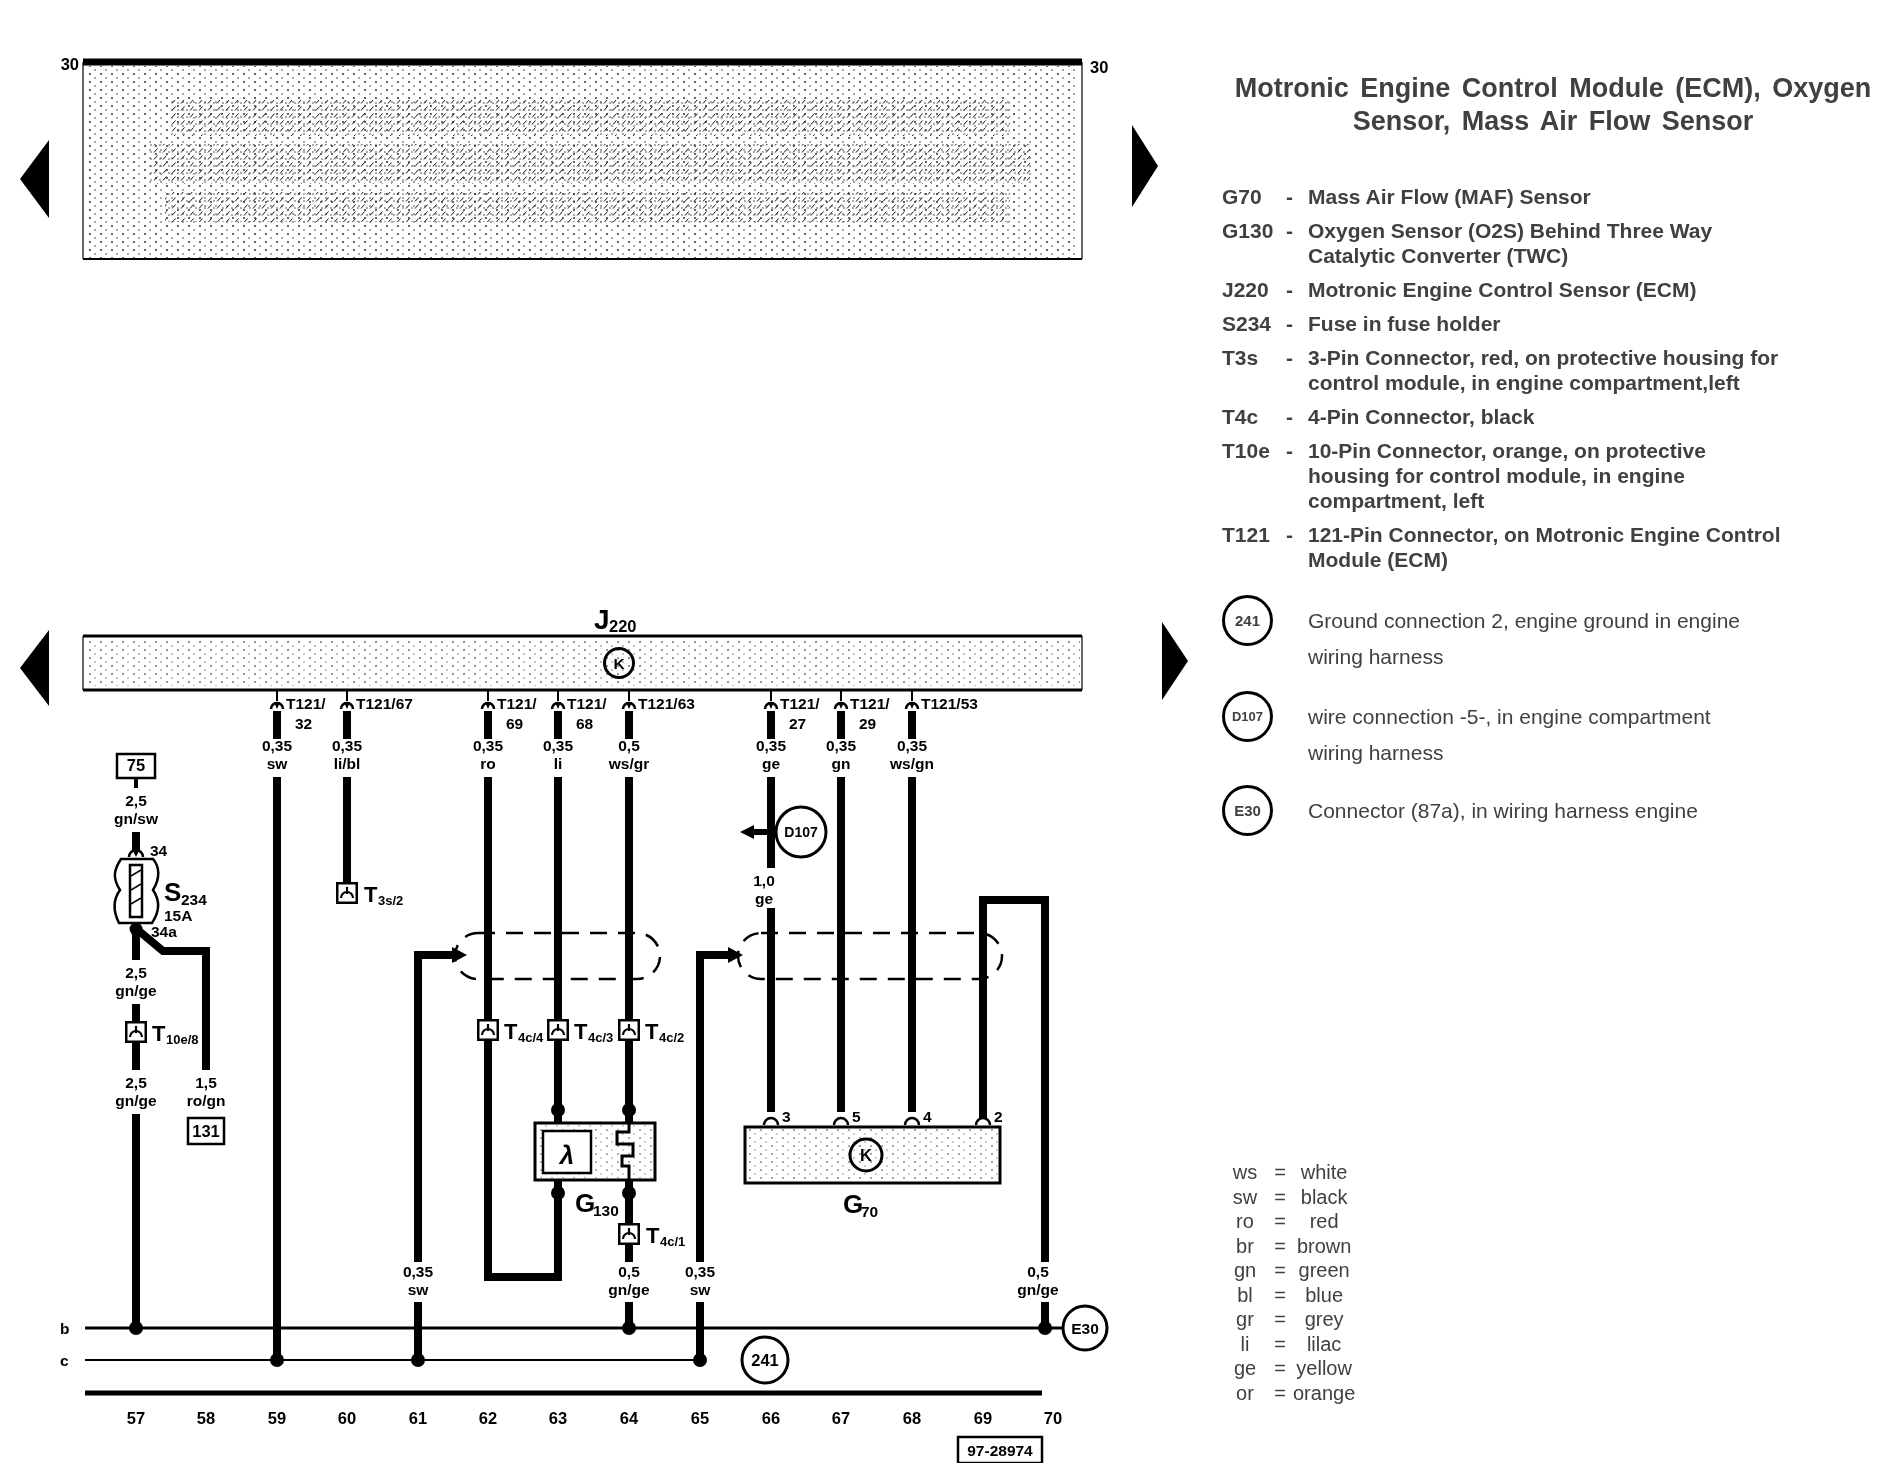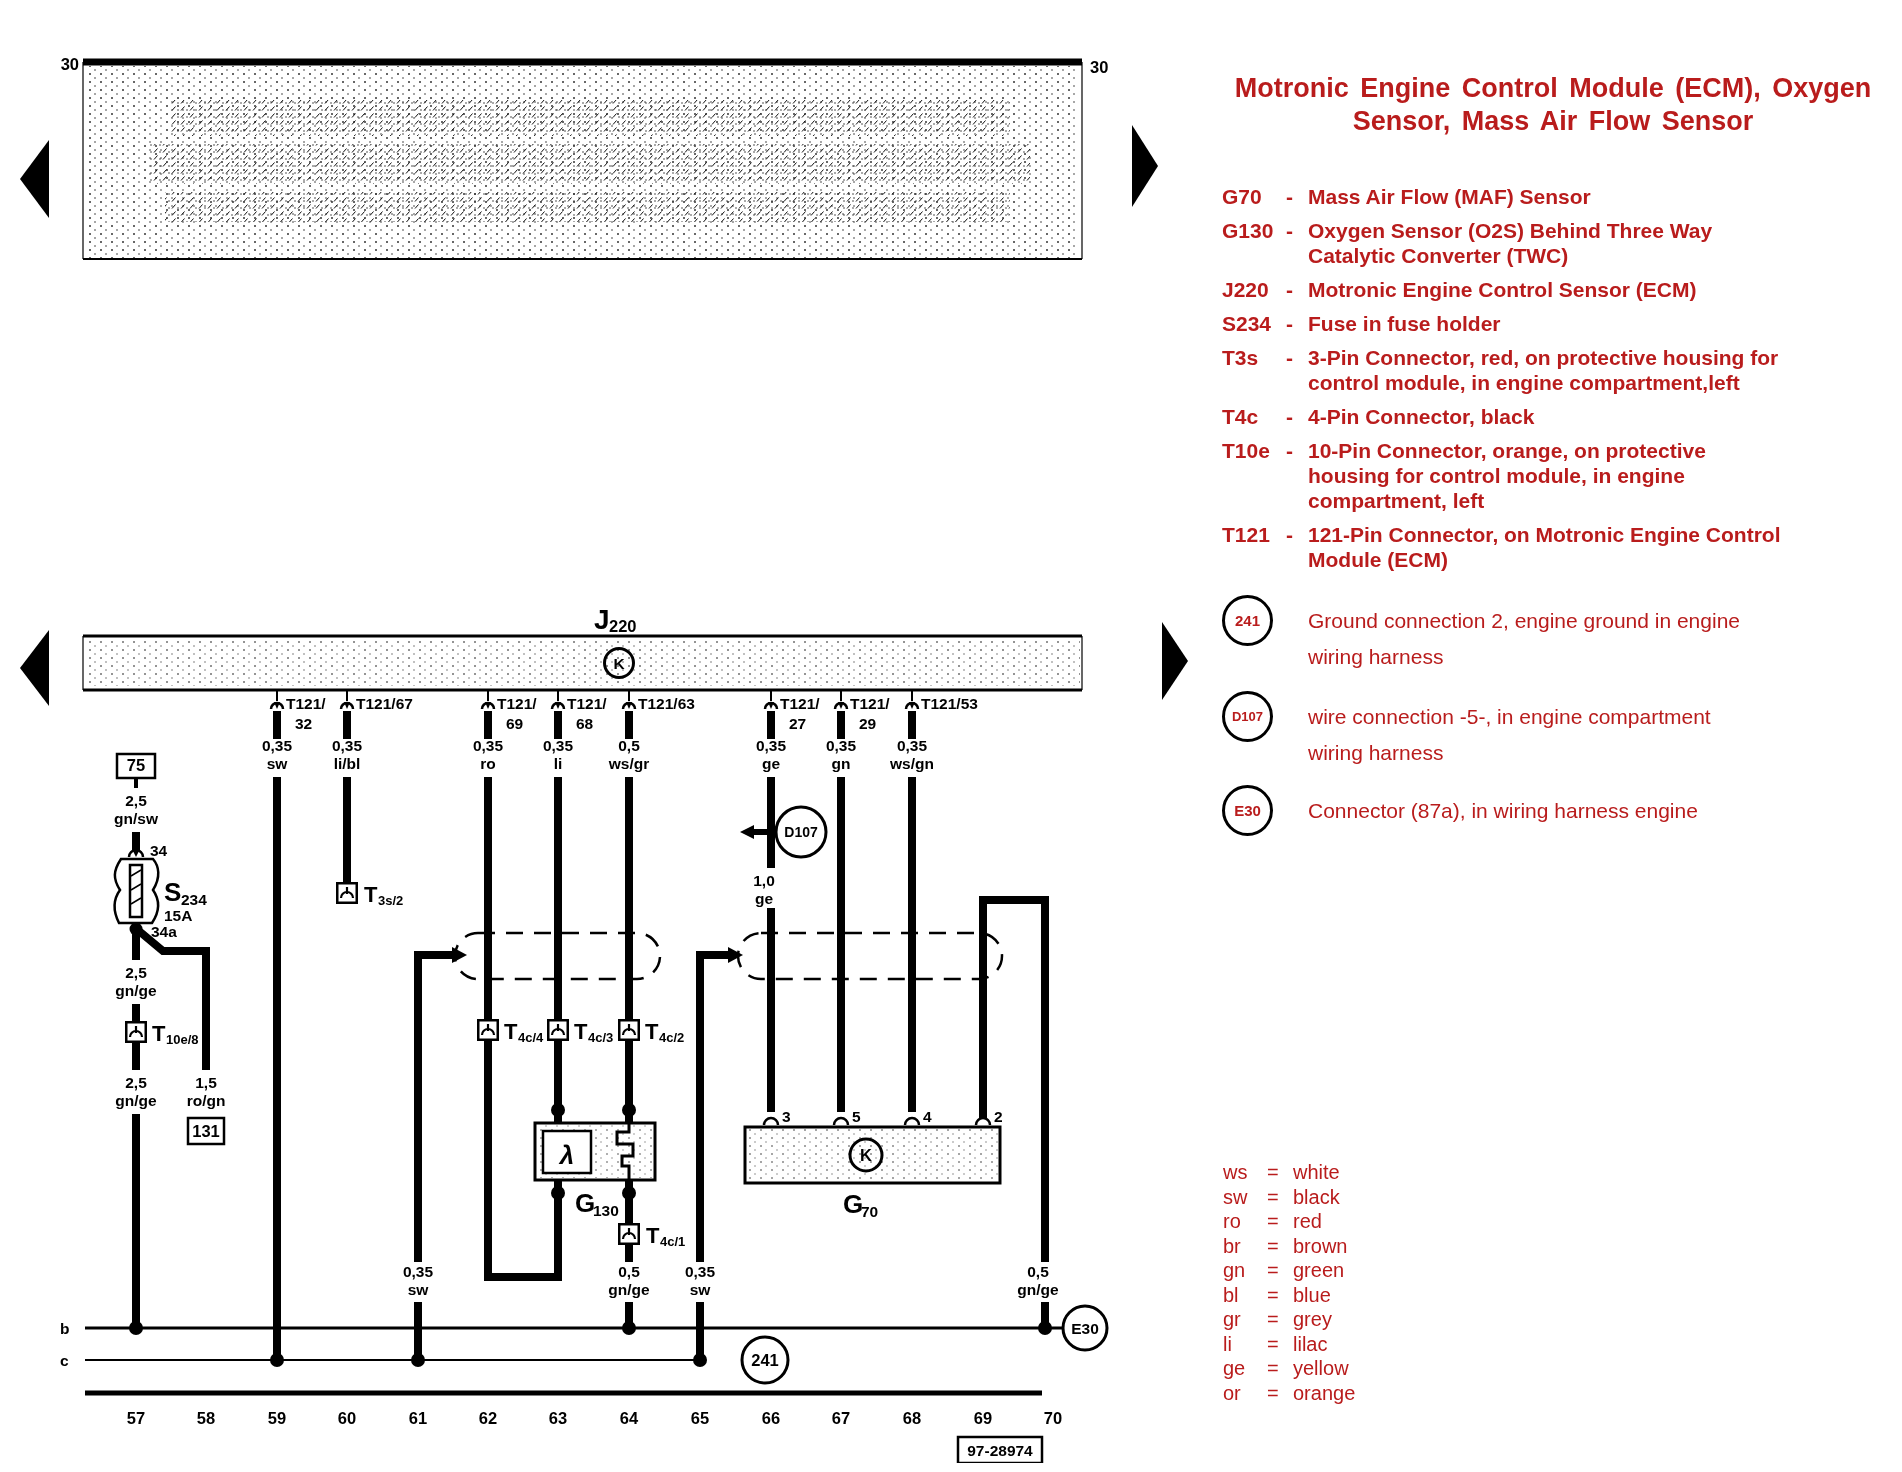--- a/index.html
+++ b/index.html
@@ -1,17 +1,17 @@
 <!DOCTYPE html>
 <html><head>
 <meta charset="utf-8">
 <style>
   html,body{margin:0;padding:0;background:#fff;}
   .canvas{position:relative;width:1902px;height:1463px;background:#fff;overflow:hidden;
-          font-family:"Liberation Sans",sans-serif;color:#b91c1c;}
+          font-family:"Liberation Sans",sans-serif;color:#404040;}
   svg{position:absolute;left:0;top:0;}
   .t{font-family:"Liberation Sans",sans-serif;font-weight:bold;fill:#000;}
   .it{font-style:italic;}
   .f13{font-size:13px}.f14{font-size:14px}.f15{font-size:15.5px}.f16{font-size:16.5px}
   .f22{font-size:22px}.f26{font-size:26px}.f27{font-size:28px}
   .mid{text-anchor:middle}.end{text-anchor:end}
   .w{fill:none;stroke:#000}
   .w12{stroke-width:1.2}.w15{stroke-width:1.5}.w2{stroke-width:2}.w25{stroke-width:2.5}
   .w3{stroke-width:3}.w4{stroke-width:4}.w5{stroke-width:5}.w6{stroke-width:6}
   .w7{stroke-width:7}.w8{stroke-width:8}
@@ -25,21 +25,21 @@
   .complist{position:absolute;left:1222px;top:184px;width:660px;}
   .lrow{display:grid;grid-template-columns:64px 22px 1fr;margin-bottom:9px;font-size:21px;line-height:25px;font-weight:bold;}
   .cdesc{white-space:pre-line;}
   .circlist{position:absolute;left:1222px;top:595px;width:660px;}
   .crow{display:grid;grid-template-columns:86px 1fr;align-items:start;}
   .crow .cdesc{padding-top:8px;font-size:21px;line-height:36px;}
   .circ{width:45px;height:45px;border:3px solid #000;border-radius:50%;display:flex;
         align-items:center;justify-content:center;font-weight:bold;font-size:15px;}
   .circ.small{font-size:13px;}
   .mb16{margin-bottom:16px}.mb14{margin-bottom:14px}
-  .colors{position:absolute;left:1223px;top:1160px;}
+  .colors{position:absolute;left:1223px;top:1160px;text-align:center;}
   .colrow{display:grid;grid-template-columns:44px 26px auto;font-size:20px;line-height:24.5px;}
 </style>
 </head>
 <body>
 
 <div class="canvas">
 
 <svg width="1902" height="1472" viewBox="0 0 1902 1472">
   <defs>
     <pattern id="pdots" width="11" height="8" patternUnits="userSpaceOnUse">

